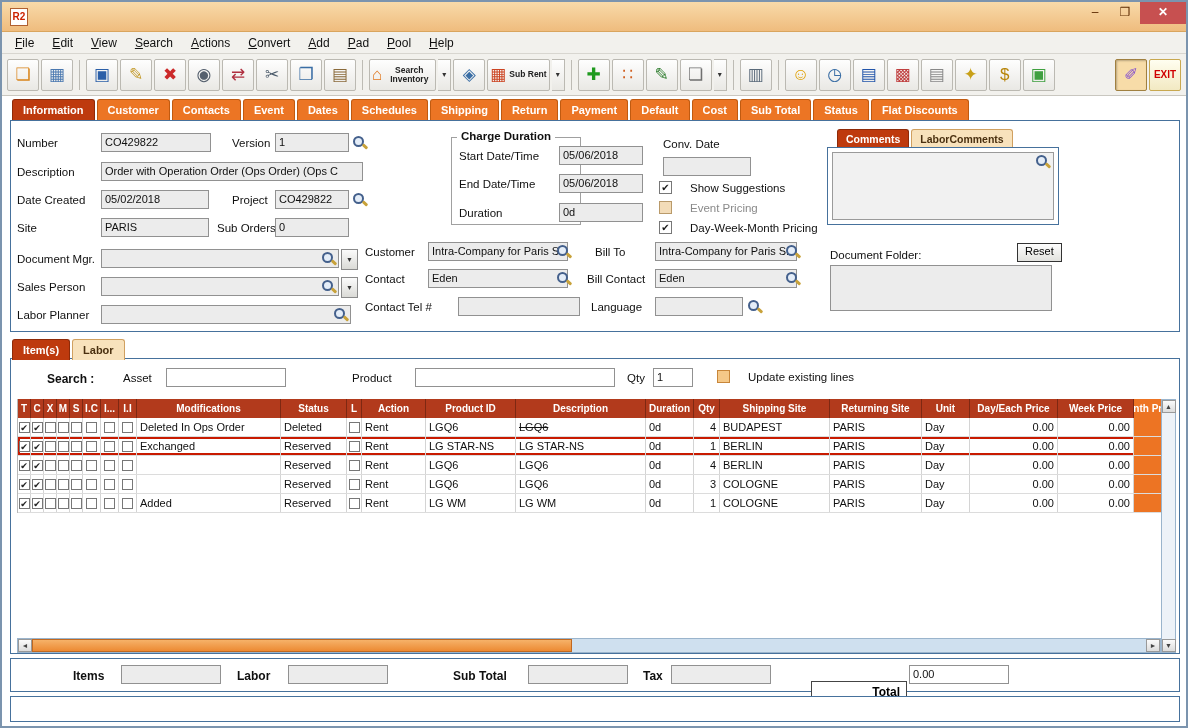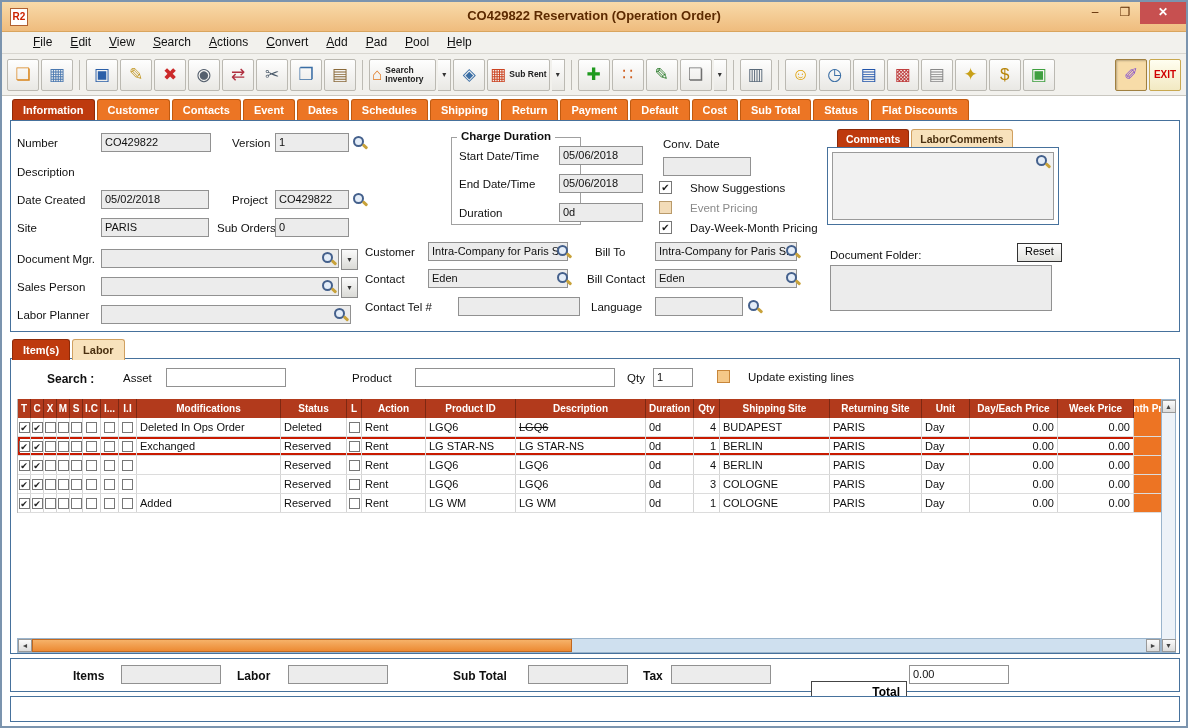--- a/index.html
+++ b/index.html
@@ -13,33 +13,33 @@
   .appicon { position:absolute; left:8px; top:6px; width:18px; height:18px; background:#fff;
     border:1px solid #b06030; color:#CC2200; font-size:10px; font-weight:bold; text-align:center; line-height:16px; }
   .title { position:absolute; left:0; right:0; top:6px; text-align:center; font-size:13px;
     font-weight:bold; color:#5C2A00; }
   .wctrls { position:absolute; right:0; top:0; height:22px; display:flex; }
   .wbtn { width:30px; height:22px; text-align:center; line-height:21px; font-size:12px; color:#5C2A00; }
   .wbtn.close { width:46px; background:#C75050; color:#fff; font-weight:bold; }
 
   
   .menubar { position:absolute; left:0; top:30px; right:0; height:22px; background:#F2F1ED;
-    border-bottom:1px solid #D8D6D0; display:flex; align-items:flex-end; padding-left:22px; }
+    border-bottom:1px solid #D8D6D0; display:flex; align-items:center; padding-left:4px; }
   .mitem { padding:0 9px; height:22px; line-height:22px; color:#111; }
   .toolbar { position:absolute; left:0; top:52px; right:0; height:42px; background:#F2F1ED;
     border-bottom:1px solid #C9C7C0; display:flex; align-items:center; gap:2px; padding:0 5px; }
   .tsep { width:1px; height:30px; background:#BDBBB4; margin:0 4px; flex:none; }
   .tspacer { flex:1; }
   .tbtn { height:32px; min-width:32px; background:linear-gradient(#FEFEFE,#E9E8E4);
     border:1px solid #BBB9B2; border-radius:2px; display:flex; align-items:center; justify-content:center;
     gap:3px; padding:0 2px; flex:none; cursor:default; }
   .tbtn.pressed { background:#F7DCA8; border:1px solid #A08040; box-shadow:inset 1px 1px 2px rgba(0,0,0,.25); }
   .tbtn.exitbtn { background:linear-gradient(#FFFEF0,#F2E9C2); border:1px solid #C8A850; }
   .tglyph { font-size:17px; line-height:17px; }
-  .tlabel { font-size:8.5px; line-height:9px; font-weight:bold; color:#222; max-width:48px; text-align:left; }
+  .tlabel { font-size:8.5px; line-height:9px; font-weight:bold; color:#222; max-width:48px; text-align:center; }
   .tlabel.exit { color:#D00000; font-size:10px; max-width:none; }
   .tdrop { width:13px; height:32px; background:linear-gradient(#FEFEFE,#E9E8E4); border:1px solid #BBB9B2;
     border-left:none; font-size:8px; color:#333; flex:none; }
 
   
   .tabbar { position:absolute; display:flex; gap:2px; align-items:flex-end; height:22px; z-index:3; }
   .tab { height:21px; padding:4px 10px 14px; background:#EC7524; color:#fff; font-size:11px; font-weight:bold;
     border:1px solid #C05A10; border-bottom:none; border-radius:3px 3px 0 0; white-space:nowrap; }
   .tab.sel { background:#BE3A0E; border-color:#8E2A08; }
   .tab.alt { background:#F8E2BC; color:#4A3010; border-color:#D0A060; }
@@ -105,21 +105,20 @@
   .totalbox { position:absolute; height:21px; border:1px solid #444; background:#fff; font-weight:bold;
     font-size:12px; text-align:right; padding:3px 6px 0; }
 </style>
 </head>
 <body>
 
 <div class="window">
 
   <div class="titlebar">
     <span class="appicon">R2</span>
-    <span class="title">CO429822 Reservation (Operation Order)</span>
     <span class="wctrls">
       <span class="wbtn">–</span>
       <span class="wbtn">❐</span>
       <span class="wbtn close">✕</span>
     </span>
   </div>
 
   <div class="menubar">
       <span class="mitem"><u>F</u>ile</span>
       <span class="mitem"><u>E</u>dit</span>
@@ -248,20 +247,21 @@
     </div>
 
   <div class="panel" style="left:8px;top:118px;width:1170px;height:212px">
     <span class="lbl" style="left:6px;top:16px">Number</span>
     <div class="fld" style="left:90px;top:12px;width:110px">CO429822</div>
     <span class="lbl" style="left:221px;top:16px">Version</span>
     <div class="fld" style="left:264px;top:12px;width:74px">1</div>
     <span class="mag" style="left:341px;top:14px"></span>
 
     <span class="lbl" style="left:6px;top:45px">Description</span>
+    <div class="fld" style="left:90px;top:41px;width:262px">Order with Operation Order (Ops Order) (Ops C</div>
 
     <span class="lbl" style="left:6px;top:73px">Date Created</span>
     <div class="fld" style="left:90px;top:69px;width:108px">05/02/2018</div>
     <span class="lbl" style="left:221px;top:73px">Project</span>
     <div class="fld" style="left:264px;top:69px;width:74px">CO429822</div>
     <span class="mag" style="left:341px;top:71px"></span>
 
     <span class="lbl" style="left:6px;top:101px">Site</span>
     <div class="fld" style="left:90px;top:97px;width:108px">PARIS</div>
     <span class="lbl" style="left:206px;top:101px">Sub Orders</span>

